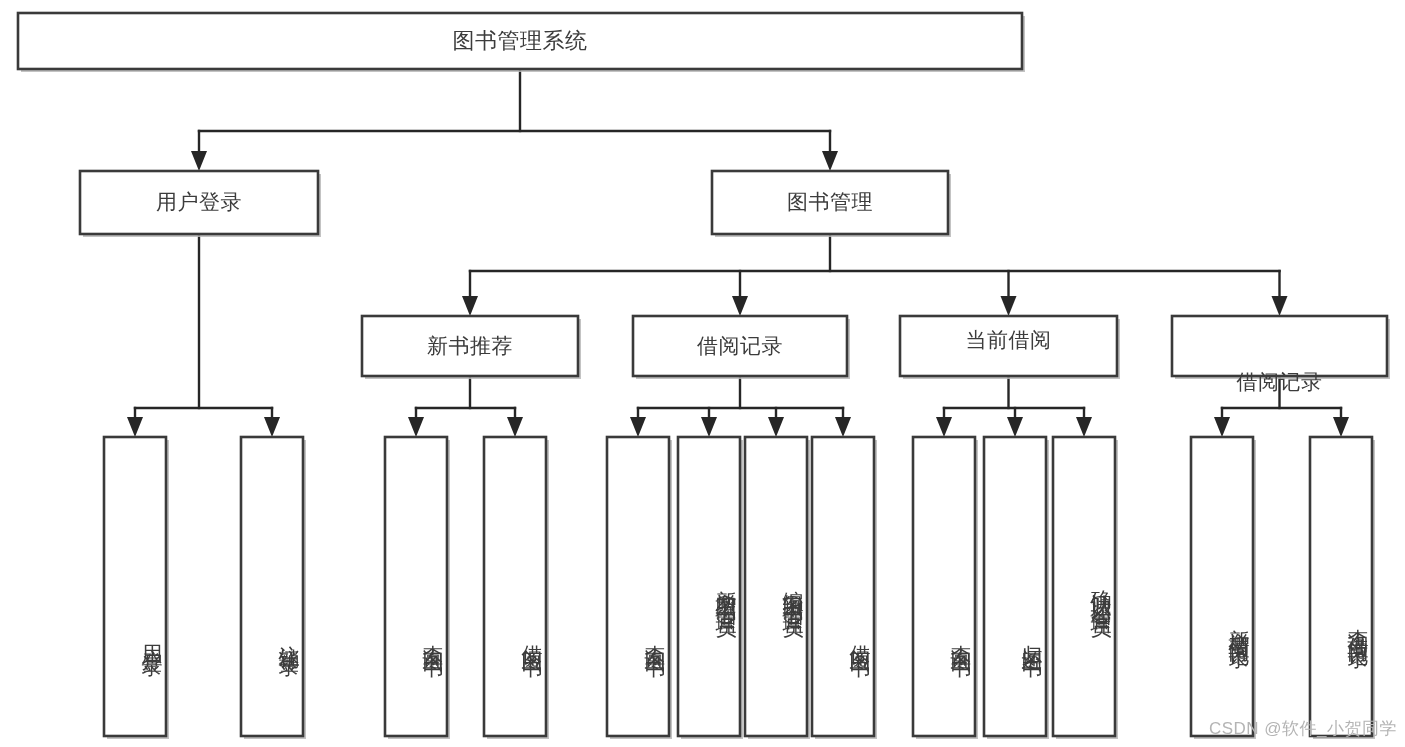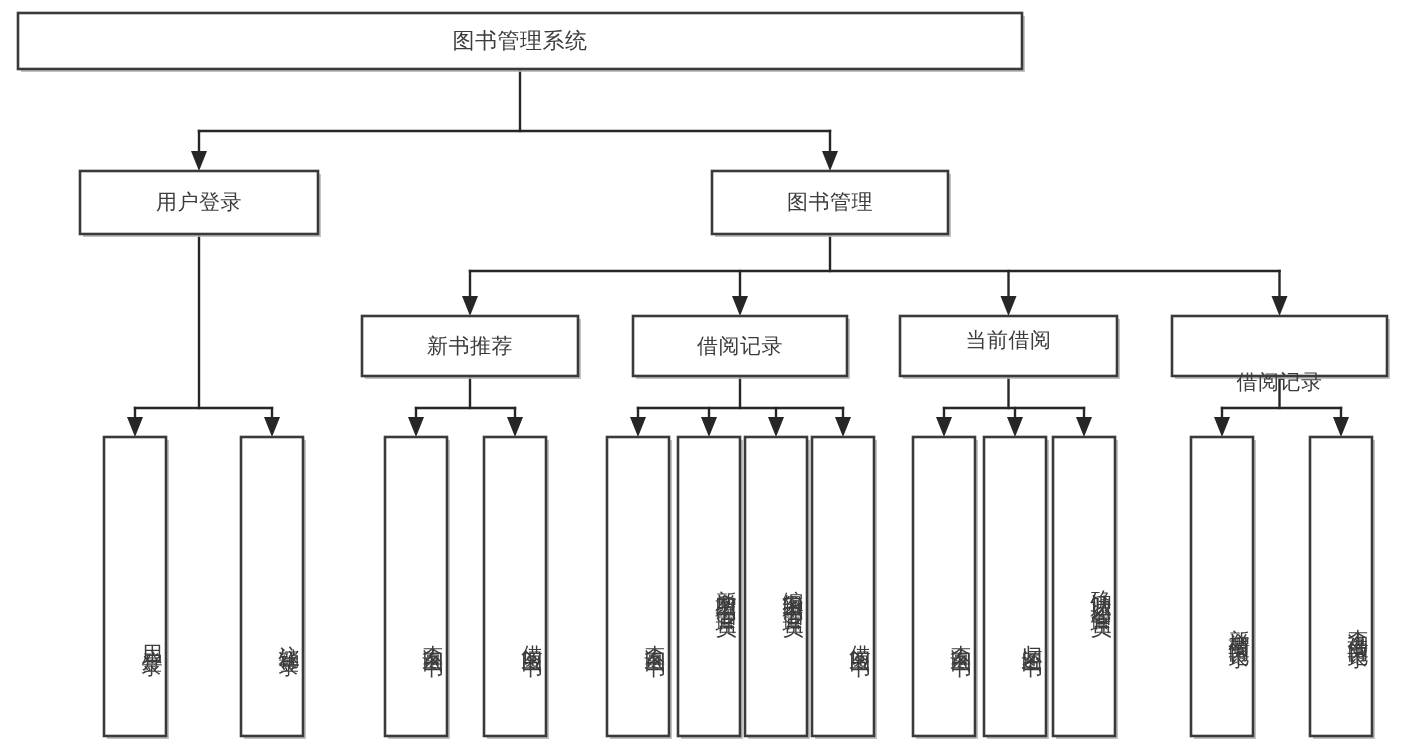--- a/index.html
+++ b/index.html
@@ -207,13 +207,14 @@
       <div class="leaf-label" style="left: 678px; top: 445px; width: 62px; height: 291px;">新增图书（管理员）</div>
       <div class="leaf-label" style="left: 745px; top: 445px; width: 62px; height: 291px;">编辑图书（管理员）</div>
       <div class="leaf-label" style="left: 812px; top: 536.5px; width: 62px; height: 199.5px;">借阅图书</div>
       <div class="leaf-label" style="left: 913px; top: 536.5px; width: 62px; height: 199.5px;">查询图书</div>
       <div class="leaf-label" style="left: 984px; top: 536.5px; width: 62px; height: 199.5px;">归还图书</div>
       <div class="leaf-label" style="left: 1053px; top: 445px; width: 62px; height: 291px;">确认归还（管理员）</div>
       <div class="leaf-label" style="left: 1191px; top: 511.5px; width: 62px; height: 224.5px;">新增借阅记录</div>
       <div class="leaf-label" style="left: 1310px; top: 511.5px; width: 62px; height: 224.5px;">查询借阅记录</div>
     </div>
 
+  <div class="watermark">CSDN @软件_小贺同学</div>
 </div>
 
 </body></html>

